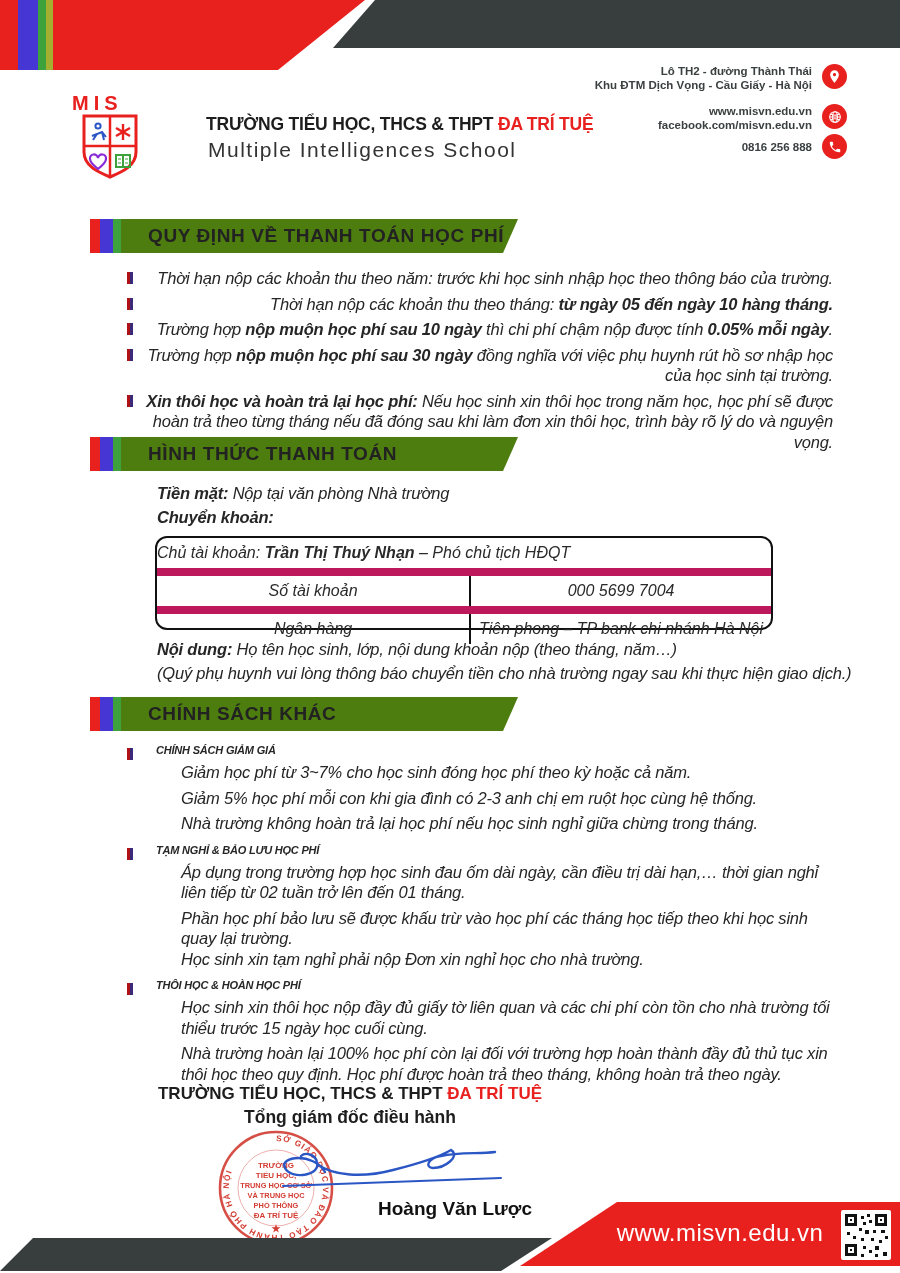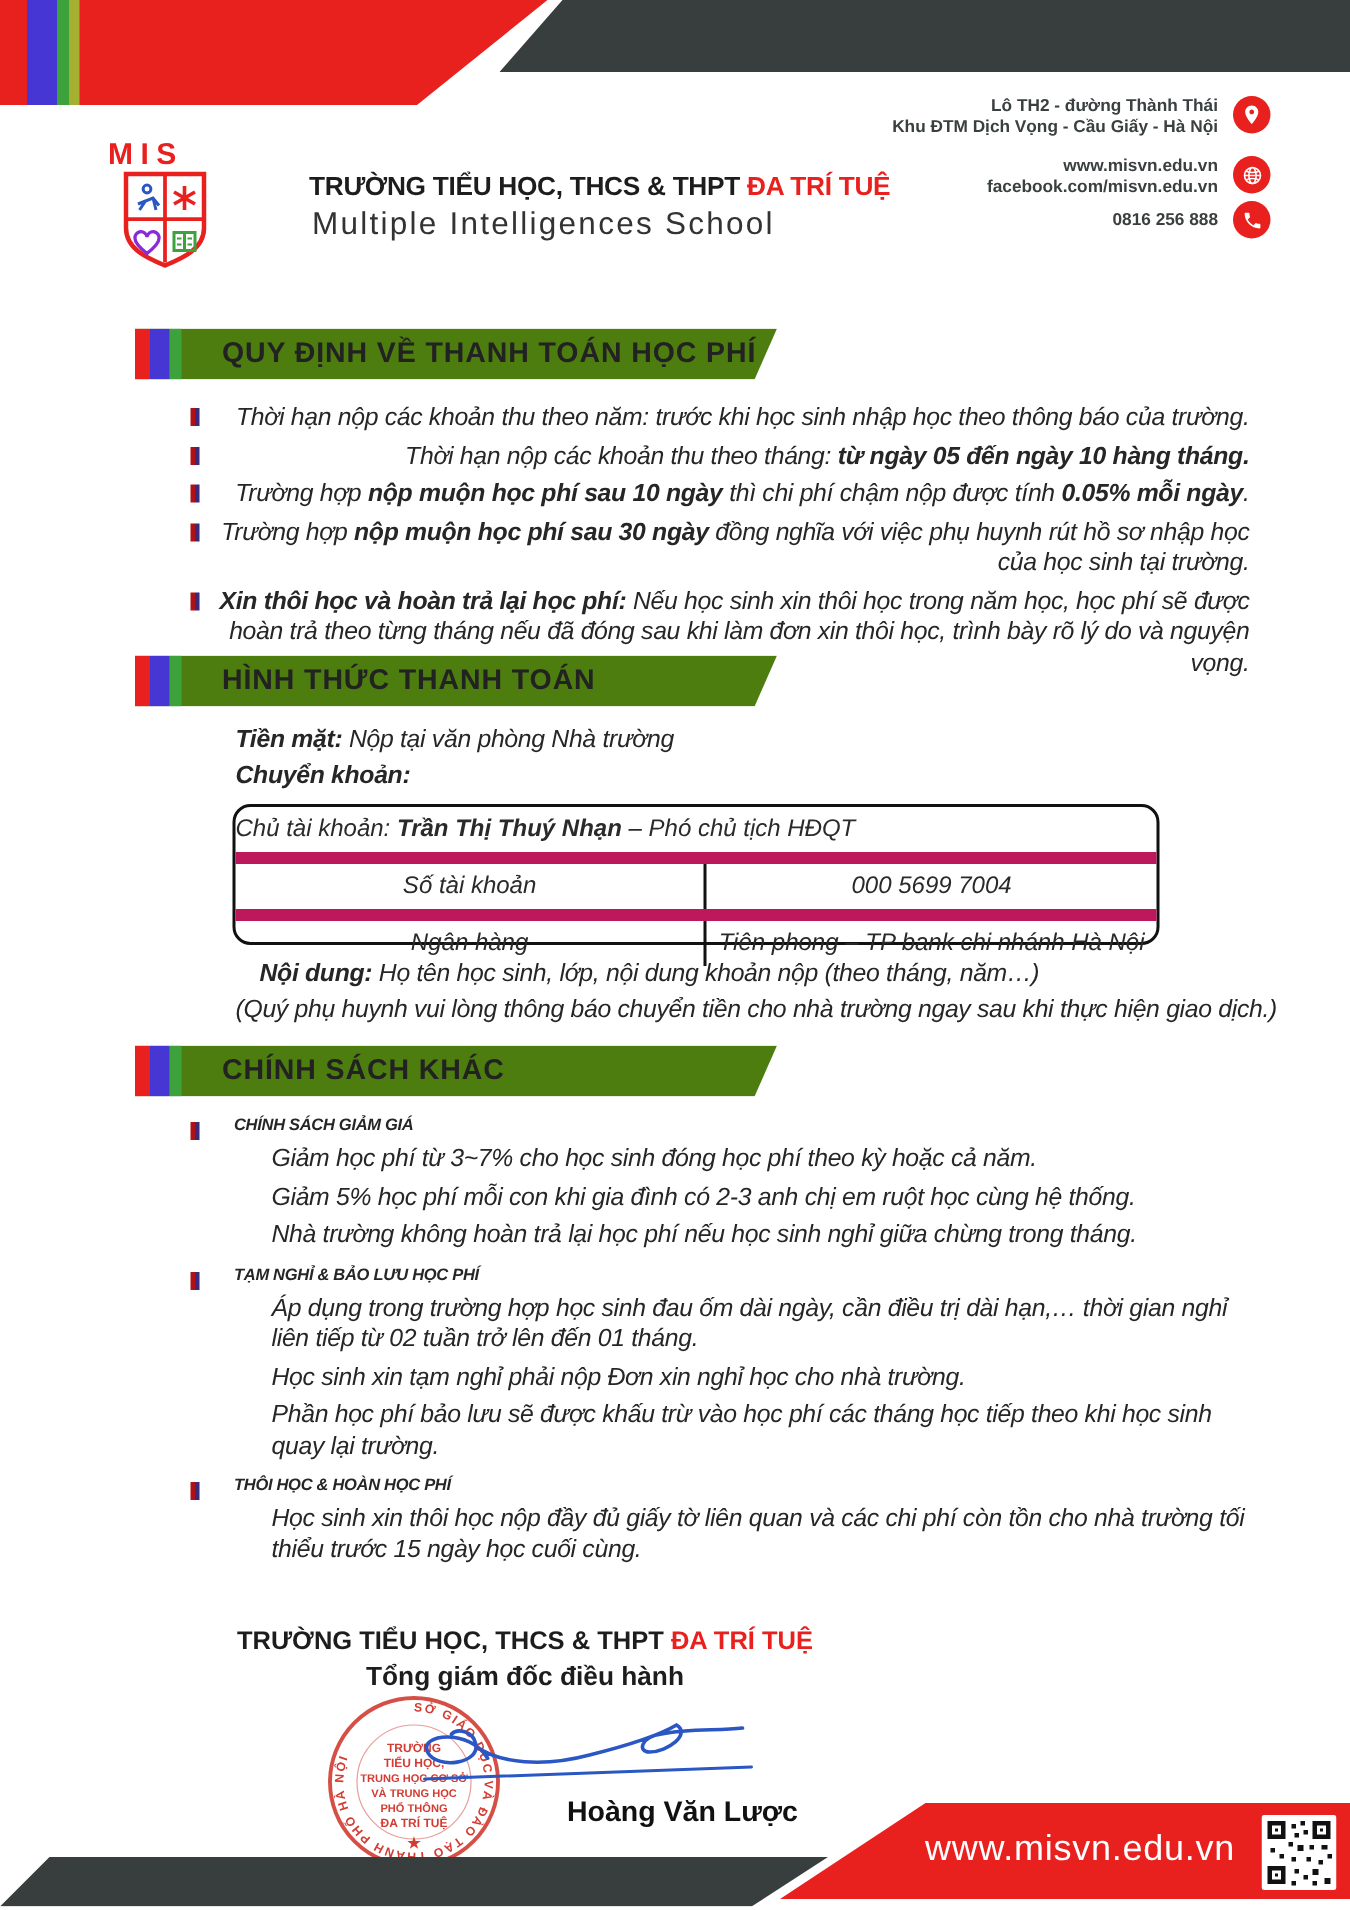--- a/index.html
+++ b/index.html
@@ -191,21 +191,21 @@
     <div class="bt-row">
       <div class="bt-c1">Số tài khoản</div>
       <div class="bt-c2">000 5699 7004</div>
     </div>
     <div class="bt-row">
       <div class="bt-c1">Ngân hàng</div>
       <div class="bt-c2">Tiên phong – TP bank chi nhánh Hà Nội</div>
     </div>
   </div>
 
-  <div class="body-copy" style="position:absolute;left:157px;top:640px;width:700px;margin-left:16px;">
+  <div class="body-copy" style="position:absolute;left:157px;top:640px;width:700px;">
     <span class="bold">Nội dung:</span><span> Họ tên học sinh, lớp, nội dung khoản nộp (theo tháng, năm…)</span>
   </div>
   <div class="body-copy" style="position:absolute;left:157px;top:664px;width:720px;">(Quý phụ huynh vui lòng thông báo chuyển tiền cho nhà trường ngay sau khi thực hiện giao dịch.)</div>
 
   <div class="banner" style="top:697px;">
     <div class="bstripe" style="left:0;width:10px;background:#e8201e;"></div>
     <div class="bstripe" style="left:10px;width:13px;background:#4636d4;"></div>
     <div class="bstripe" style="left:23px;width:8px;background:#3da23b;"></div>
     <div class="btitle">CHÍNH SÁCH KHÁC</div>
   </div>
@@ -221,30 +221,31 @@
       <div class="line" style="margin-bottom:5px;">Giảm 5% học phí mỗi con khi gia đình có 2-3 anh chị em ruột học cùng hệ thống.</div>
       <div class="line">Nhà trường không hoàn trả lại học phí nếu học sinh nghỉ giữa chừng trong tháng.</div>
     </div>
 
     <div class="pol-head">
       <span class="bullet-mark"></span>
       <span>TẠM NGHỈ &amp; BẢO LƯU HỌC PHÍ</span>
     </div>
     <div class="pol-lines">
       <div class="line" style="margin-bottom:5px;">Áp dụng trong trường hợp học sinh đau ốm dài ngày, cần điều trị dài hạn,… thời gian nghỉ liên tiếp từ 02 tuần trở lên đến 01 tháng.</div>
+      <div class="line">Phần học phí bảo lưu sẽ được khấu trừ vào học phí các tháng học tiếp theo khi học sinh quay lại trường.</div>
       <div class="line" style="margin-bottom:5px;">Học sinh xin tạm nghỉ phải nộp Đơn xin nghỉ học cho nhà trường.</div>
-      <div class="line">Phần học phí bảo lưu sẽ được khấu trừ vào học phí các tháng học tiếp theo khi học sinh quay lại trường.</div>
     </div>
 
     <div class="pol-head">
       <span class="bullet-mark"></span>
       <span>THÔI HỌC &amp; HOÀN HỌC PHÍ</span>
     </div>
     <div class="pol-lines">
       <div class="line" style="margin-bottom:5px;">Học sinh xin thôi học nộp đầy đủ giấy tờ liên quan và các chi phí còn tồn cho nhà trường tối thiểu trước 15 ngày học cuối cùng.</div>
+      <div class="line">Nhà trường hoàn lại 100% học phí còn lại đối với trường hợp hoàn thành đầy đủ thủ tục xin thôi học theo quy định. Học phí được hoàn trả theo tháng, không hoàn trả theo ngày.</div>
     </div>
   </div>
 
   <div class="sig-school">
     <span>TRƯỜNG TIỂU HỌC, THCS &amp; THPT </span><span class="red">ĐA TRÍ TUỆ</span>
   </div>
   <div class="sig-role">Tổng giám đốc điều hành</div>
 
   <svg style="position:absolute;left:212px;top:1126px;" width="130" height="124" viewBox="0 0 130 124">
     <circle cx="64" cy="62" r="56" fill="none" stroke="#d23c32" stroke-width="2.6" opacity="0.9"></circle>

